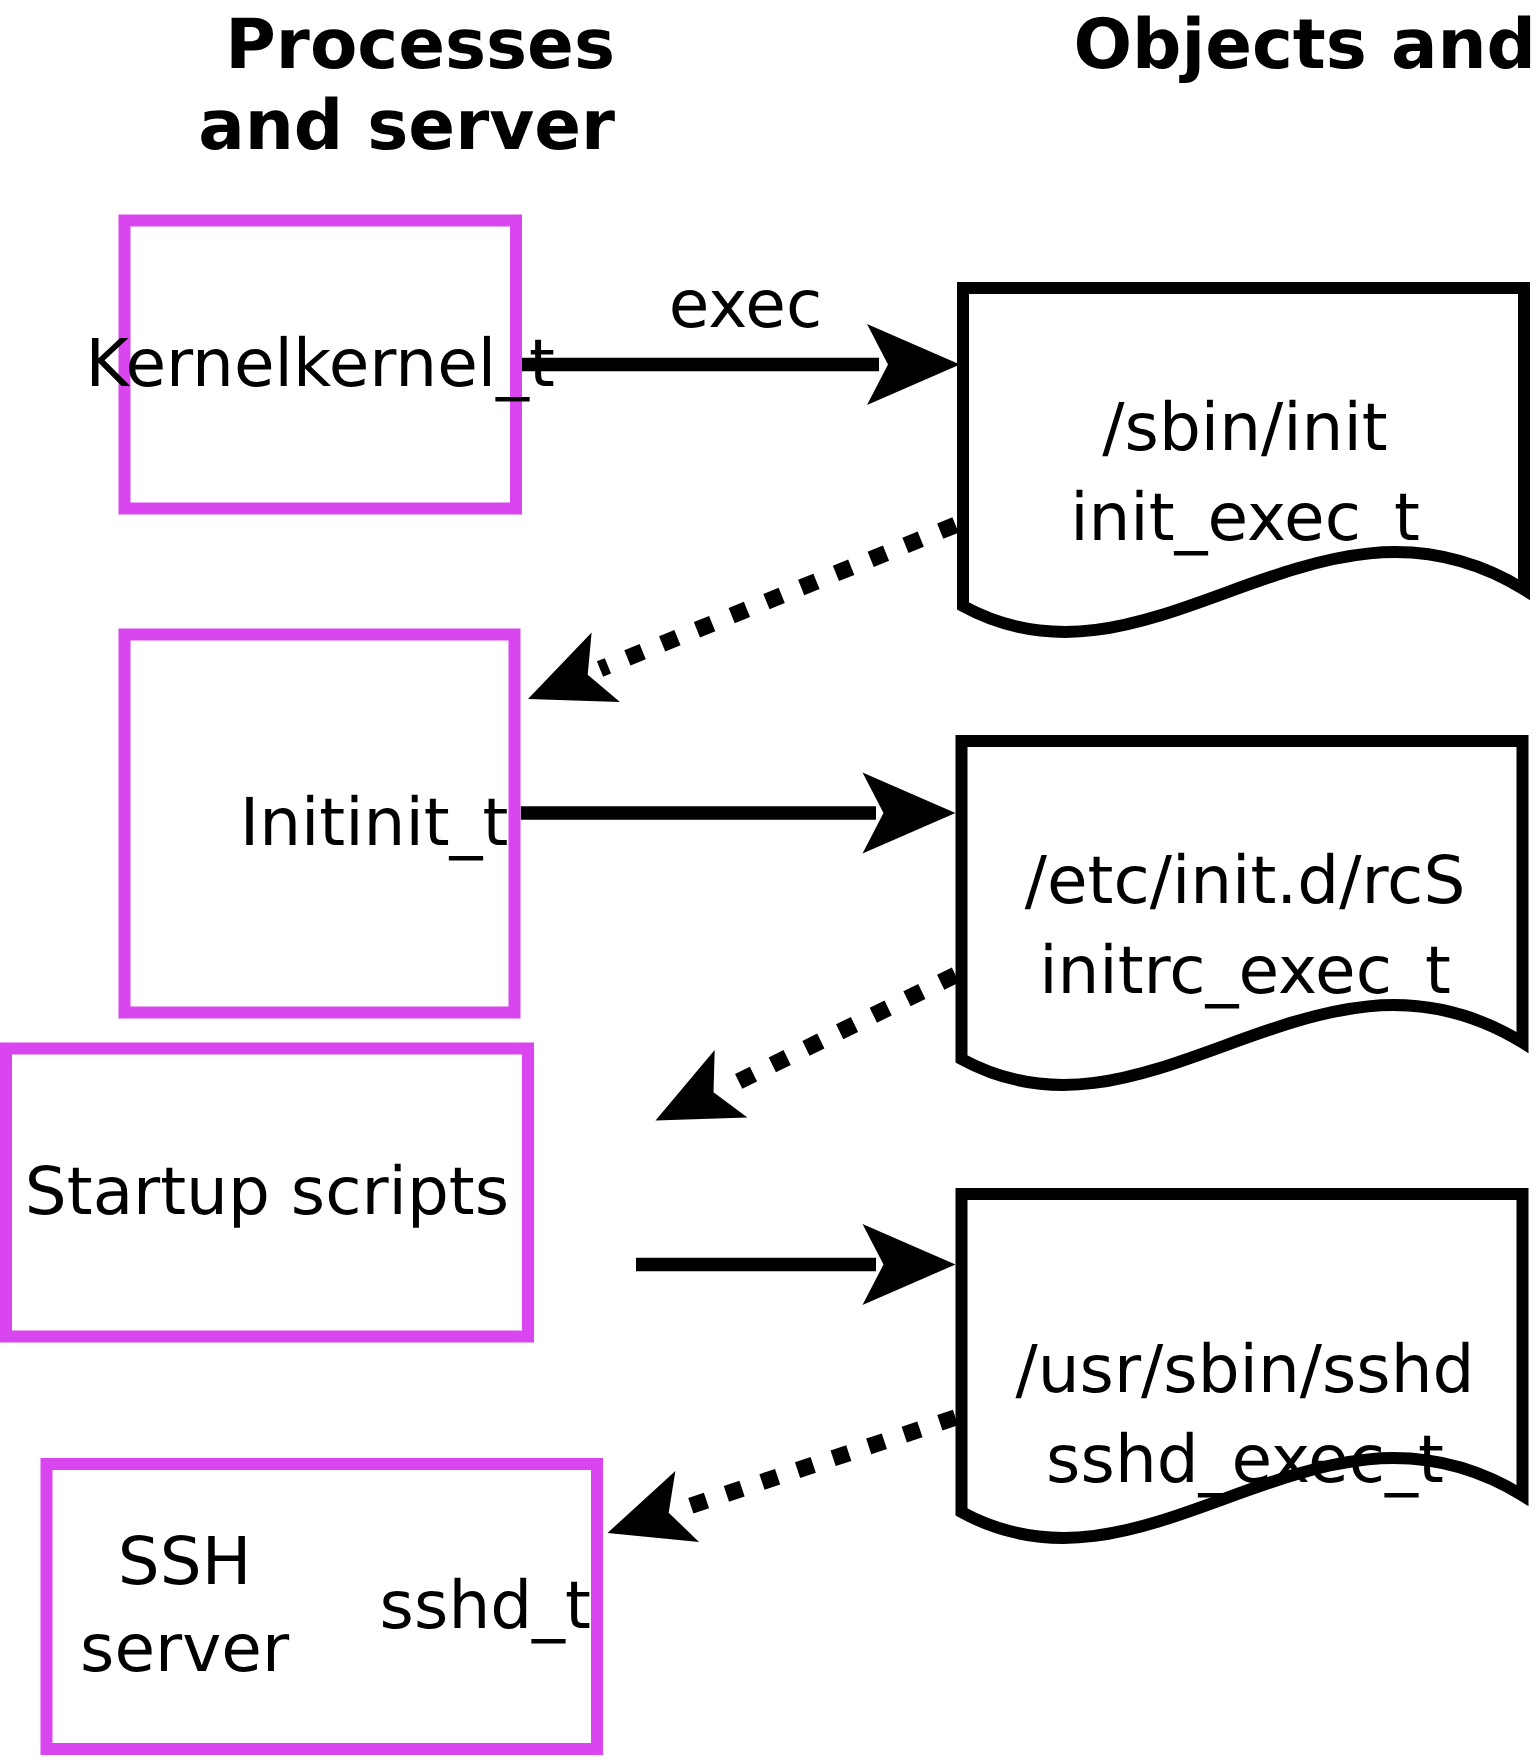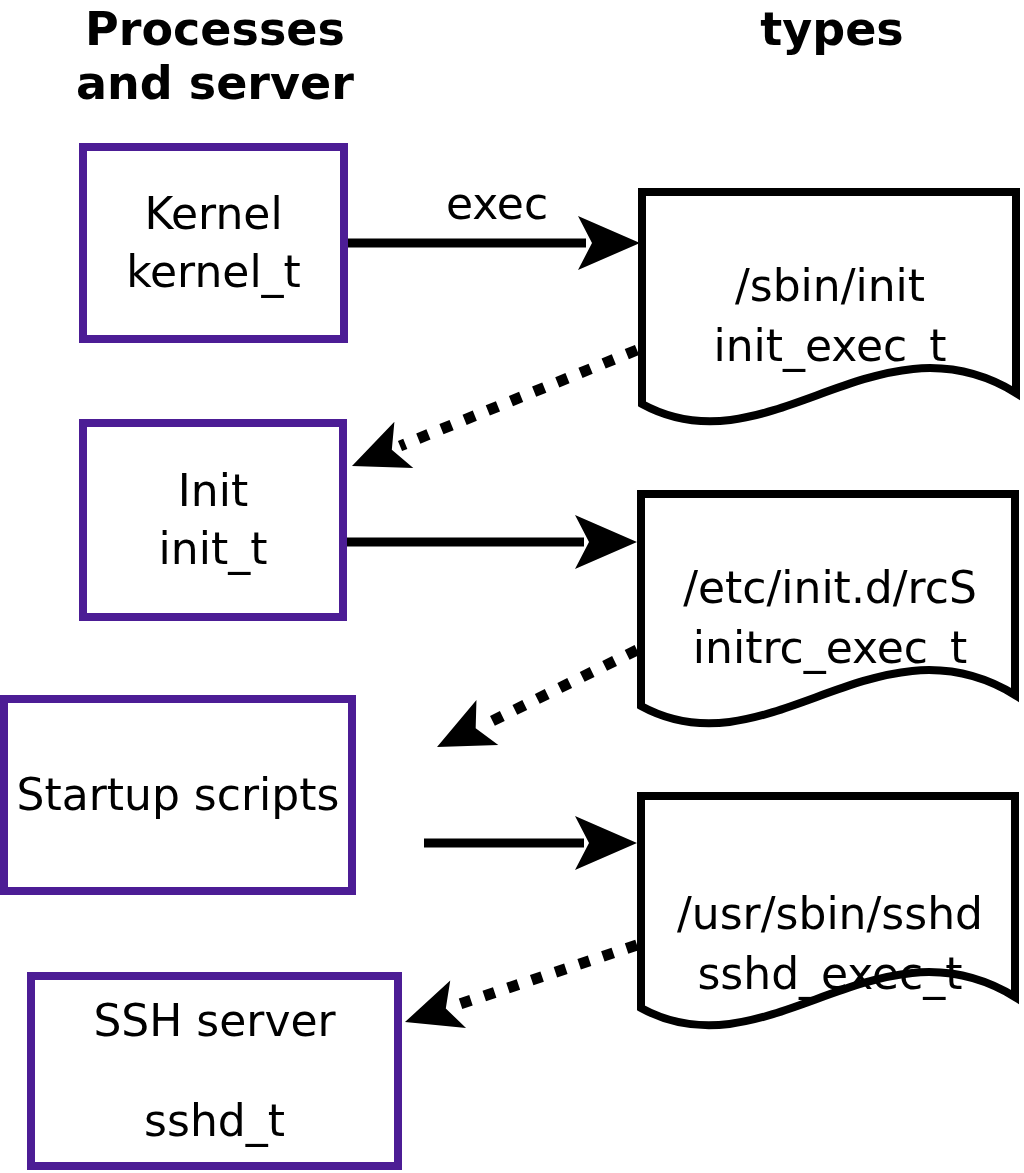--- a/index.html
+++ b/index.html
@@ -14,28 +14,27 @@
   }
   .layer { position: absolute; left: 0; top: 0; width: 1024px; height: 1173px; }
   .heading {
     position: absolute;
     font-weight: bold;
     font-size: 46px;
     line-height: 54px;
     text-align: center;
     white-space: nowrap;
   }
-  .heading div { white-space: nowrap; }
+  .heading div { white-space: nowrap; text-align: right; }
   .pbox {
     position: absolute;
     box-sizing: border-box;
-    border: 8px solid #4c1d95;
+    border: 8px solid #d946ef;
     background: #ffffff;
     display: flex;
-    flex-direction: column;
     align-items: center;
     justify-content: center;
     font-size: 44px;
     line-height: 58px;
     text-align: center;
   }
   .doctext {
     position: absolute;
     font-size: 44px;
     line-height: 60px;
@@ -91,30 +90,30 @@
       <line x1="637" y1="945" x2="454" y2="1006" stroke="#000000" stroke-width="11" stroke-dasharray="11 14"></line>
       <path d="M0,0 L-56,-25 L-43,0 L-56,25 Z" fill="#000000" transform="translate(405,1022) rotate(161.6)"></path>
     </g>
   </svg>
 
   <div class="heading" style="left:20px; top:2px; width:390px;">
     <div>Processes</div>
     <div>and server</div>
   </div>
   <div class="heading" style="left:640px; top:2px; width:384px;">
-    <div>types</div>
+    <div>Objects and</div>
   </div>
 
   <div class="edge-label" style="left:397px; top:180px; width:200px;">exec</div>
 
   <div class="pbox" style="left:79px; top:143px; width:269px; height:200px;">
     <div>Kernel</div>
     <div>kernel_t</div>
   </div>
-  <div class="pbox" style="left:79px; top:419px; width:268px; height:202px;">
+  <div class="pbox" style="left:79px; top:419px; width:268px; height:260px;justify-content:flex-end;">
     <div>Init</div>
     <div>init_t</div>
   </div>
   <div class="pbox" style="left:0px; top:695px; width:356px; height:200px;">
     <div>Startup scripts</div>
   </div>
   <div class="pbox" style="left:27px; top:972px; width:375px; height:198px;gap:42px;">
     <div>SSH server</div>
     <div>sshd_t</div>
   </div>

